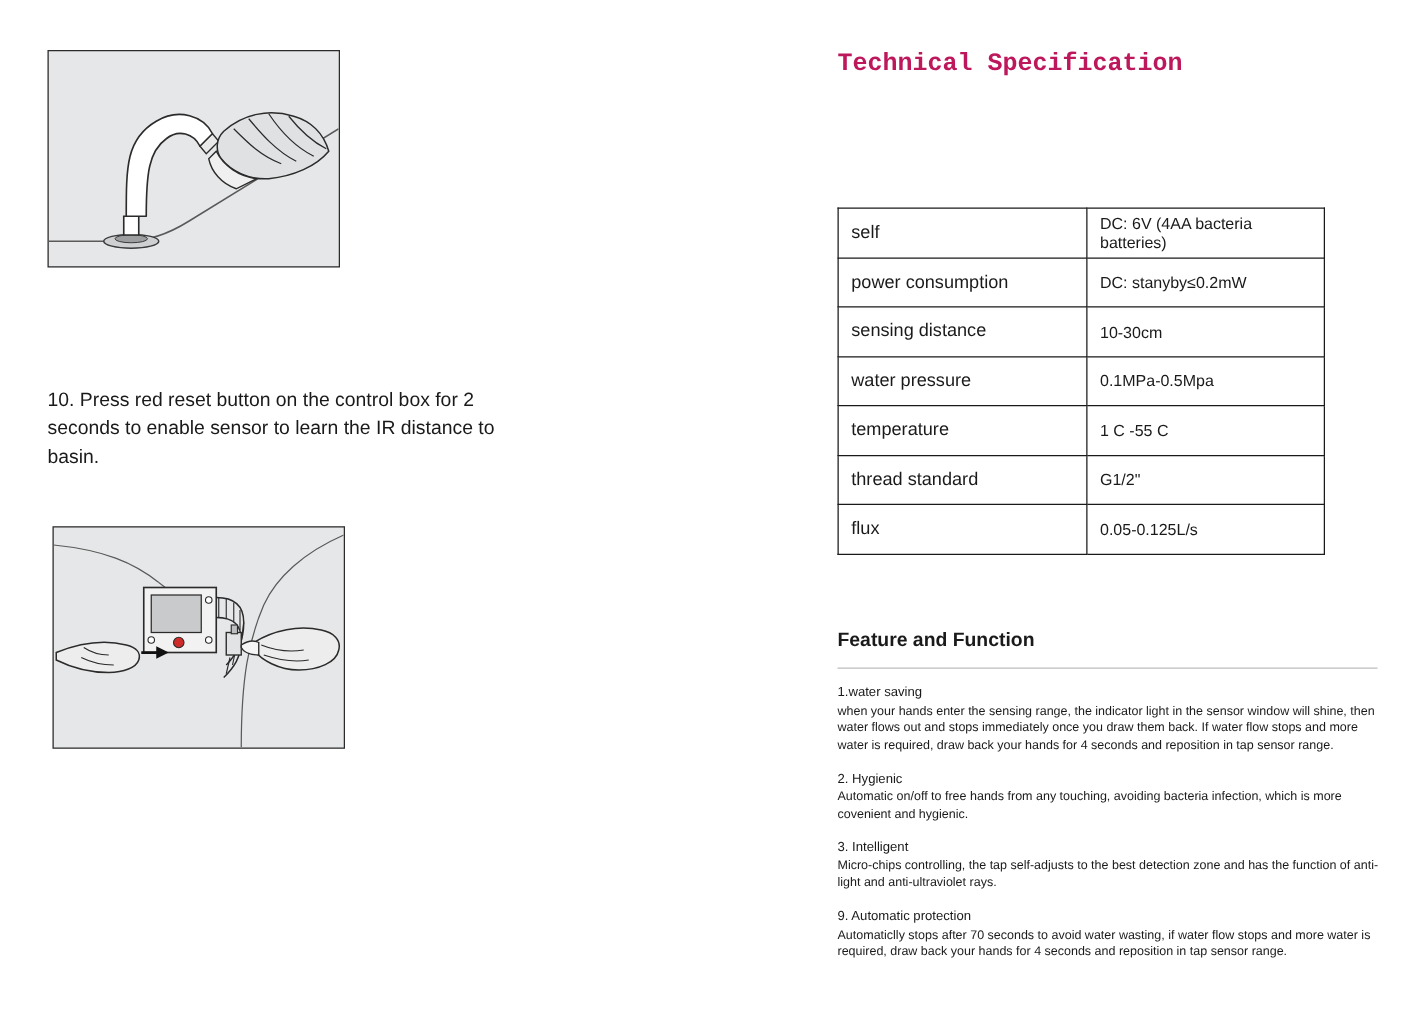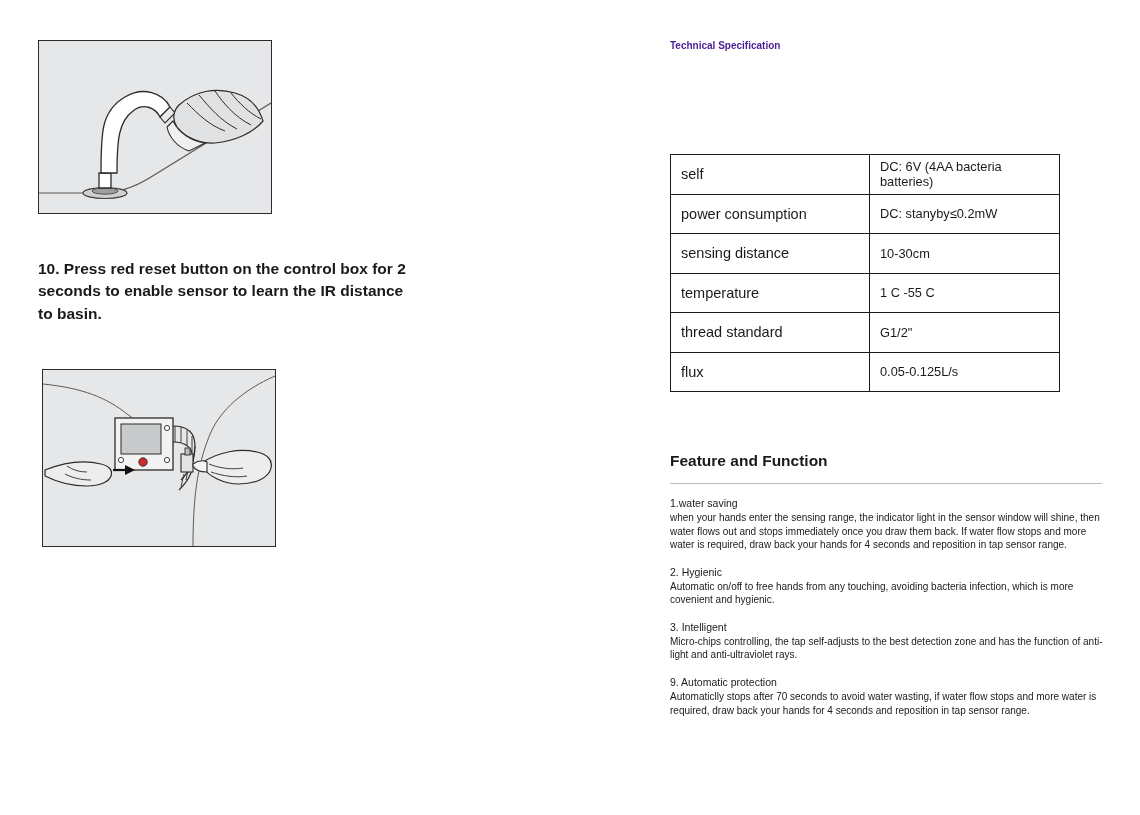--- a/index.html
+++ b/index.html
@@ -40,45 +40,45 @@
     border: 1px solid #2b2b2b;
     position: relative;
     overflow: hidden;
   }
   .fig-9 {
     width: 232px;
     height: 172px;
     margin-left: 0;
   }
   .step-10-wrap {
-    margin-top: 44px;
-    font-weight: bold;
+    margin-top: 96px;
   }
   .step-10-text {
     width: 380px;
     margin-bottom: 0;
   }
   .fig-10 {
     width: 232px;
     height: 176px;
     margin-top: 44px;
     margin-left: 4px;
   }
 
   
   .right-col {
     position: absolute;
     left: 670px;
     top: 40px;
     width: 430px;
   }
   .section-title {
-    font-size: 10px;
-    color: #4c1d95;
+    font-size: 20px;
+    color: #be185d;
     margin: 0 0 0 0;
+    font-family: Liberation Mono, monospace;
   }
   .spec-table {
     margin-top: 103px;
     border-collapse: collapse;
     width: 390px;
     table-layout: fixed;
   }
   .spec-table td {
     border: 1px solid #1a1a1a;
     height: 38.5px;
@@ -218,20 +218,24 @@
         </tr>
         <tr>
           <td class="k">power consumption</td>
           <td class="v">DC: stanyby≤0.2mW</td>
         </tr>
         <tr>
           <td class="k">sensing distance</td>
           <td class="v">10-30cm</td>
         </tr>
         <tr>
+          <td class="k">water pressure</td>
+          <td class="v">0.1MPa-0.5Mpa</td>
+        </tr>
+        <tr>
           <td class="k">temperature</td>
           <td class="v">1 C -55 C</td>
         </tr>
         <tr>
           <td class="k">thread standard</td>
           <td class="v">G1/2"</td>
         </tr>
         <tr>
           <td class="k">flux</td>
           <td class="v">0.05-0.125L/s</td>

